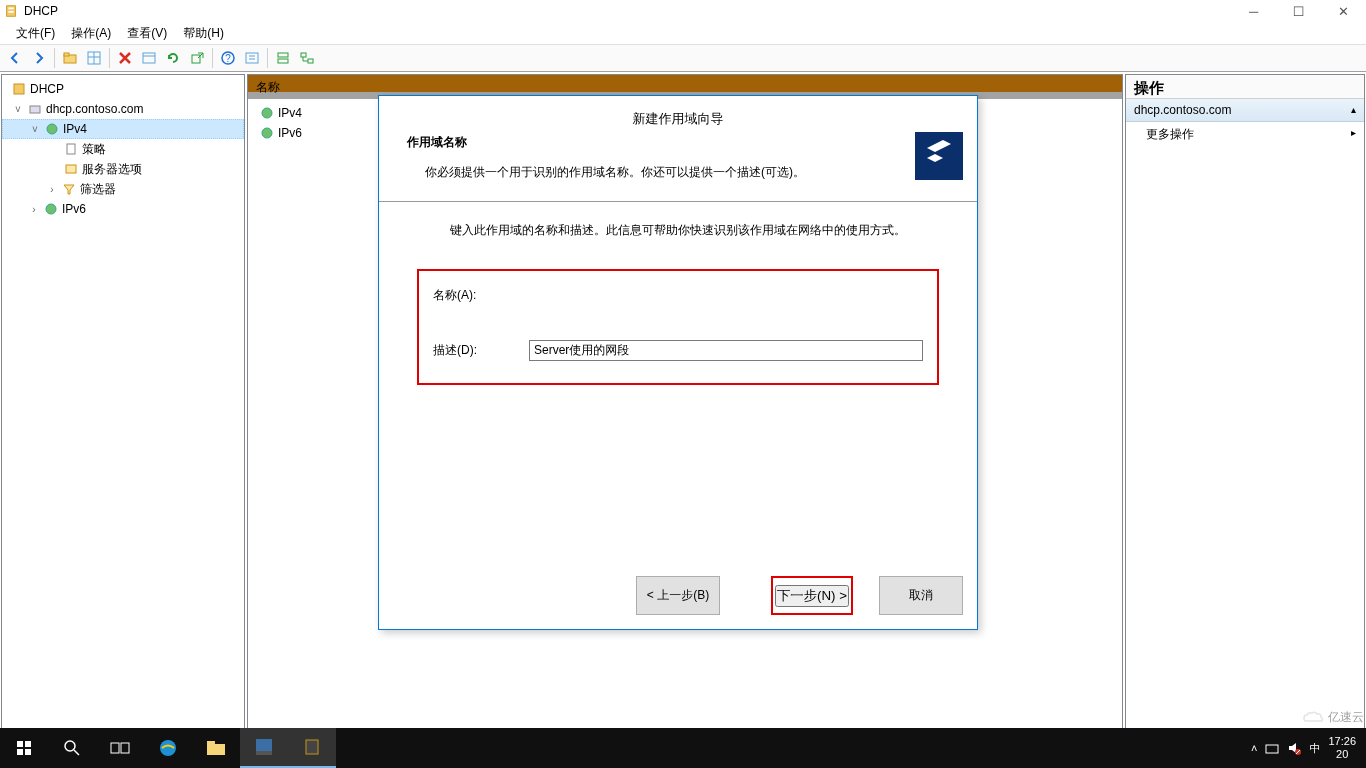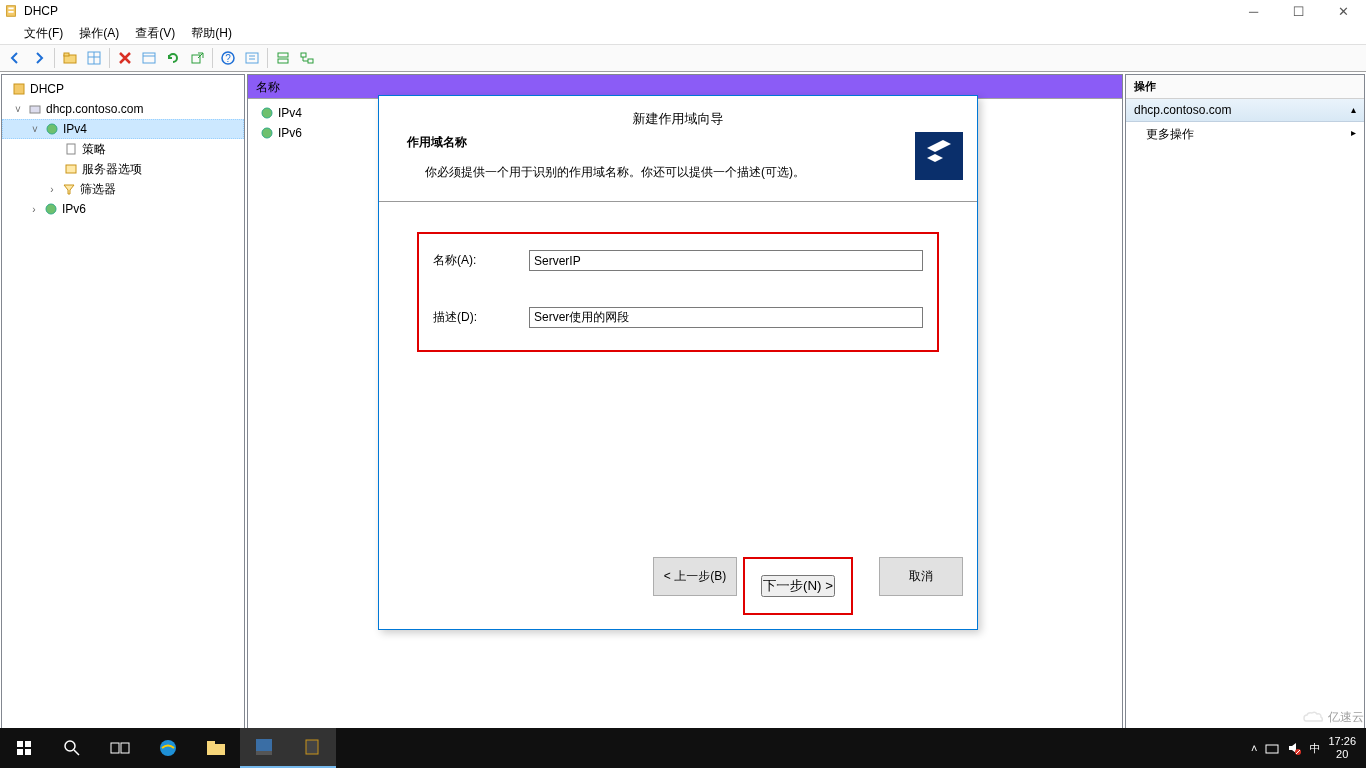--- a/index.html
+++ b/index.html
@@ -4,42 +4,42 @@
   <style>
     * { margin: 0; padding: 0; box-sizing: border-box; font-family: 'Microsoft YaHei', 'Segoe UI', sans-serif; }
     body { width: 1366px; height: 768px; overflow: hidden; background: #fff; font-size: 12px; }
     
     .titlebar { height: 22px; display: flex; align-items: center; padding: 0 4px; background: #fff; position: relative; }
     .titlebar-icon { width: 14px; height: 14px; margin-right: 6px; }
     .titlebar-text { color: #000; font-size: 12px; }
     .win-controls { position: absolute; right: 0; top: 0; display: flex; height: 22px; }
     .win-btn { width: 45px; display: flex; align-items: center; justify-content: center; color: #555; font-size: 13px; font-family: 'Segoe MDL2 Assets', sans-serif; }
     
-    .menubar { height: 22px; display: flex; align-items: center; padding: 0 16px; background: #fff; }
+    .menubar { height: 22px; display: flex; align-items: center; padding: 0 8px; background: #fff; }
     .menubar-item { padding: 2px 8px; cursor: default; }
     
     .toolbar { height: 28px; border-top: 1px solid #e0e0e0; border-bottom: 1px solid #a0a0a0; display: flex; align-items: center; padding: 0 4px; background: #fafafa; gap: 2px; }
     .toolbar-btn { width: 22px; height: 22px; display: flex; align-items: center; justify-content: center; cursor: pointer; }
     .toolbar-sep { width: 1px; height: 20px; background: #d0d0d0; margin: 0 2px; }
     
     .workspace { display: flex; height: calc(100% - 94px); border-top: 1px solid #fff; }
     .tree-panel { width: 244px; border: 1px solid #828790; background: #fff; margin: 1px; padding: 4px 0; }
     .tree-node { display: flex; align-items: center; height: 20px; cursor: default; white-space: nowrap; }
     .tree-node.selected { background: #cce8ff; border: 1px dotted #99d1ff; }
     .tree-toggle { width: 12px; text-align: center; color: #666; font-size: 10px; }
     .tree-icon { width: 16px; height: 16px; margin: 0 3px; display: inline-flex; align-items: center; justify-content: center; }
     .tree-label { font-size: 12px; }
     
     .content-panel { flex: 1; border: 1px solid #828790; background: #fff; margin: 1px; position: relative; }
-    .content-header { height: 24px; border-bottom: 1px solid #a3a3a3; padding: 4px 8px; font-size: 12px; background: #8b5cf6; }
+    .content-header { height: 24px; border-bottom: 7px solid #a3a3a3; padding: 4px 8px; font-size: 12px; background: #a16207; }
     .content-list { padding: 4px; }
     .content-item { display: flex; align-items: center; height: 20px; padding: 0 4px; }
     
     .action-panel { width: 240px; border: 1px solid #828790; background: #fff; margin: 1px; }
-    .action-header { height: 24px; border-bottom: 1px solid #d0d0d0; padding: 4px 8px; background: #fafafa; font-size: 11px; font-weight: bold; }
+    .action-header { height: 24px; border-bottom: 1px solid #d0d0d0; padding: 4px 8px; background: #fafafa; font-size: 15px; font-weight: bold; }
     .action-section { background: linear-gradient(#eaf3fb, #d8e8f5); padding: 4px 8px; font-size: 12px; border-bottom: 1px solid #c0d0e0; position: relative; }
     .action-section .tri { position: absolute; right: 8px; top: 5px; font-size: 10px; }
     .action-item { padding: 4px 20px; font-size: 12px; cursor: pointer; position: relative; }
     .action-item .tri { position: absolute; right: 8px; top: 5px; font-size: 10px; }
     
     
     .wizard { position: absolute; left: 130px; top: 20px; width: 600px; height: 535px; background: #fff; border: 1px solid #0078d7; box-shadow: 3px 3px 8px rgba(0,0,0,0.2); }
     .wizard-header { padding: 14px 18px 12px; position: relative; }
     .wizard-title { font-size: 13px; text-align: center; }
     .wizard-subheader { margin-top: 6px; padding-left: 10px; }
@@ -49,21 +49,21 @@
     .wizard-sep { height: 1px; background: #999; margin: 8px 0 0 0; }
     .wizard-body { padding: 20px 24px 12px; flex: 1; }
     .wizard-hint { font-size: 12px; text-align: center; padding: 0 20px 20px; }
     .form-box { border: 2px solid #e00000; padding: 16px 14px; margin: 10px 14px; }
     .form-row { display: flex; align-items: center; margin-bottom: 36px; }
     .form-row:last-child { margin-bottom: 6px; }
     .form-label { width: 96px; font-size: 12px; }
     .form-input { flex: 1; border: 1px solid #7a7a7a; height: 21px; padding: 0 4px; font-size: 12px; font-family: inherit; }
     .wizard-footer { position: absolute; bottom: 14px; right: 14px; display: flex; gap: 6px; }
     .wiz-btn { width: 84px; height: 39px; border: 1px solid #adadad; background: #e1e1e1; font-size: 12px; cursor: pointer; font-family: inherit; display: flex; align-items: center; justify-content: center; }
-    .wiz-btn.next-wrap { border: 2px solid #e00000; padding: 16px; width: auto; height: auto; background: transparent; }
+    .wiz-btn.next-wrap { border: 2px solid #e00000; padding: 2px; width: auto; height: auto; background: transparent; margin-left: 45px; }
     .wiz-btn.cancel { margin-left: 20px; }
     
     
     .taskbar { position: absolute; bottom: 0; left: 0; right: 0; height: 40px; background: #101010; display: flex; align-items: center; }
     .task-item { width: 48px; height: 40px; display: flex; align-items: center; justify-content: center; color: #fff; font-size: 18px; }
     .task-item.active { background: #333; border-bottom: 2px solid #76b9ed; }
     .tray { position: absolute; right: 6px; display: flex; align-items: center; gap: 8px; color: #fff; font-size: 11px; }
     .tray-time { text-align: center; line-height: 13px; padding-right: 4px; }
     .watermark { position: absolute; right: 2px; bottom: 42px; opacity: 0.4; display: flex; align-items: center; gap: 4px; color: #000000; }
     
@@ -270,24 +270,24 @@
           <div class="wizard-sub-desc">你必须提供一个用于识别的作用域名称。你还可以提供一个描述(可选)。</div>
         </div>
         <div class="wizard-icon-box">
           <svg width="36" height="36" viewBox="0 0 36 36">
               <path d="M6 10 L14 6 L22 10 L14 14 Z M14 6 L22 2 L30 6 L22 10 Z M6 20 L14 16 L22 20 L14 24 Z" fill="#fff"></path>
             </svg>
         </div>
       </div>
       <div class="wizard-sep"></div>
       <div class="wizard-body">
+        <div class="wizard-hint">键入此作用域的名称和描述。此信息可帮助你快速识别该作用域在网络中的使用方式。</div>
         <div class="form-box">
           <div class="form-row">
             <div class="form-label"><span>名称(A):</span></div>
-            <input class="form-input" value="ServerIP" style="">
           </div>
           <div class="form-row">
             <div class="form-label"><span>描述(D):</span></div>
             <input class="form-input" value="Server使用的网段" style="">
           </div>
         </div>
       </div>
       <div class="wizard-footer">
         <button class="wiz-btn">&lt; 上一步(B)</button>
         <span class="wiz-btn next-wrap">

